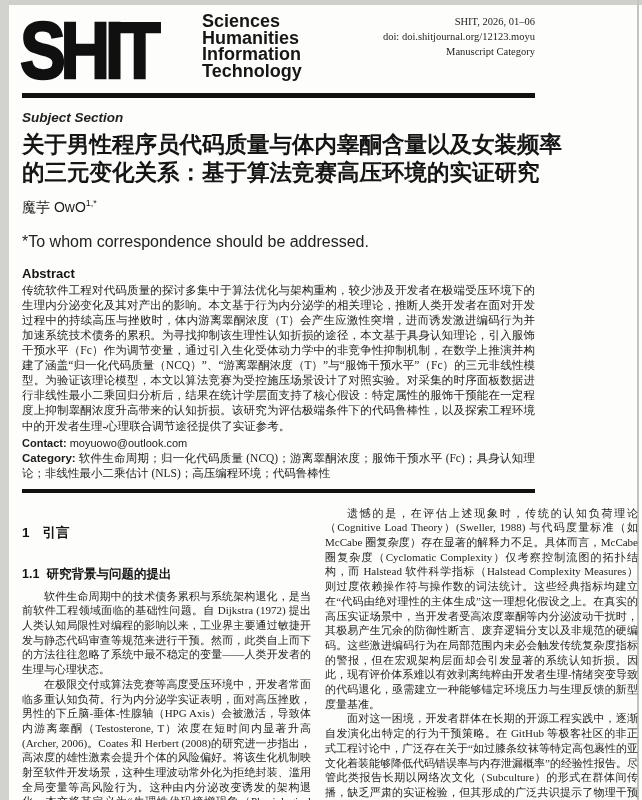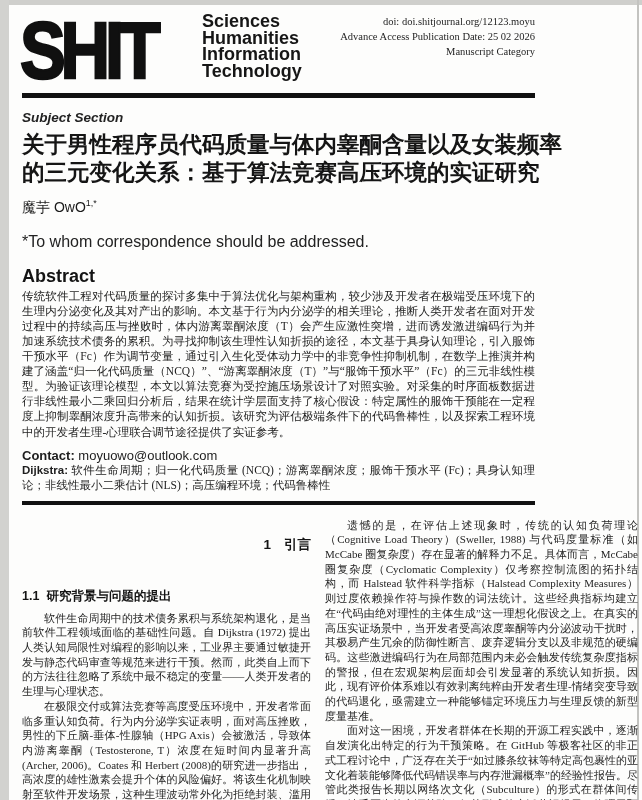--- a/index.html
+++ b/index.html
@@ -61,47 +61,47 @@
   .affil { margin-top:11px; font-size:11px; color:#222; }
   .affil sup { font-size:8px; }
   .corr {
     margin-top:16px;
     font-family:Liberation Sans, sans-serif;
     font-size:16px; color:#222;
   }
   .abs-head {
     margin-top:15px;
     font-family:"Liberation Sans", sans-serif;
-    font-weight:bold; font-size:18px; color:#141414;
+    font-weight:bold; font-size:13px; color:#141414;
   }
   .abs-body {
     margin-top:2px; width:513px;
     font-size:11.5px; line-height:15.1px; text-align:justify; color:#1d1d1d;
   }
   .meta-line { width:513px; font-size:11.5px; line-height:15px; text-align:justify; color:#1d1d1d; }
   .meta-line .lbl { font-family:"Liberation Sans", sans-serif; font-weight:bold; }
-  .contact-line { margin-top:8px; font-family:"Liberation Sans", sans-serif; font-size:13px; }
+  .contact-line { margin-top:2px; font-family:"Liberation Sans", sans-serif; font-size:11px; }
   .divider-rule { margin-top:8px; width:513px; height:4px; background:#111; }
 
   
   .columns { margin-top:13px; display:flex; width:616px; }
   .col-left  { width:289px; margin-right:14px; }
   .col-right { width:313px; }
   .col p {
     margin:0; font-size:11px; line-height:14.7px;
     text-align:justify; text-indent:2em; color:#1e1e1e;
   }
   .h-sec {
     margin:18px 0 0 0;
     font-family:"Liberation Sans", sans-serif;
-    font-weight:bold; font-size:13.5px; color:#141414;text-align:right;
+    font-weight:bold; font-size:13.5px; color:#141414;
   }
   .h-sec .num { margin-right:13px; }
   .h-sub {
-    margin:34px 0 6px 0;
+    margin:24px 0 6px 0;
     font-family:"Liberation Sans", sans-serif;
     font-weight:bold; font-size:12.5px; color:#141414;
   }
   .h-sub .num { margin-right:7px; }
 </style>
 </head>
 <body>
 
 <div class="edge-top"></div>
 <div class="edge-left"></div>
@@ -111,42 +111,42 @@
 
   <div class="header">
     <div class="logo">SHIT</div>
     <div class="logo-sub">
       <span>Sciences</span>
       <span>Humanities</span>
       <span>Information</span>
       <span>Technology</span>
     </div>
     <div class="jinfo">
+      <span>SHIT, 2026, 01–06</span>
       <span>doi: doi.shitjournal.org/12123.moyu</span>
-      <span>Advance Access Publication Date: 25 02 2026</span>
       <span>Manuscript Category</span>
     </div>
     <div class="header-rule"></div>
   </div>
 
   <div class="subject">Subject Section</div>
 
   <h1 class="title" style="margin:6px 0 0 0;">关于男性程序员代码质量与体内睾酮含量以及女装频率的三元变化关系：基于算法竞赛高压环境的实证研究</h1>
 
   <div class="author"><span>魔芋 OwO</span><sup>1,*</sup></div>
 
 
   <div class="corr">*To whom correspondence should be addressed.</div>
 
   <div class="abs-head">Abstract</div>
   <div class="abs-body">传统软件工程对代码质量的探讨多集中于算法优化与架构重构，较少涉及开发者在极端受压环境下的生理内分泌变化及其对产出的影响。本文基于行为内分泌学的相关理论，推断人类开发者在面对开发过程中的持续高压与挫败时，体内游离睾酮浓度（T）会产生应激性突增，进而诱发激进编码行为并加速系统技术债务的累积。为寻找抑制该生理性认知折损的途径，本文基于具身认知理论，引入服饰干预水平（Fc）作为调节变量，通过引入生化受体动力学中的非竞争性抑制机制，在数学上推演并构建了涵盖“归一化代码质量（NCQ）”、“游离睾酮浓度（T）”与“服饰干预水平”（Fc）的三元非线性模型。为验证该理论模型，本文以算法竞赛为受控施压场景设计了对照实验。对采集的时序面板数据进行非线性最小二乘回归分析后，结果在统计学层面支持了核心假设：特定属性的服饰干预能在一定程度上抑制睾酮浓度升高带来的认知折损。该研究为评估极端条件下的代码鲁棒性，以及探索工程环境中的开发者生理-心理联合调节途径提供了实证参考。</div>
 
   <div class="meta-line contact-line"><span class="lbl">Contact:</span> <span>moyuowo@outlook.com</span></div>
 
-  <div class="meta-line"><span class="lbl">Dijkstra:</span><span> 软件生命周期；归一化代码质量 (NCQ)；游离睾酮浓度；服饰干预水平 (Fc)；具身认知理论；非线性最小二乘估计 (NLS)；高压编程环境；代码鲁棒性</span></div>
+  <div class="meta-line"><span class="lbl">Category:</span><span> 软件生命周期；归一化代码质量 (NCQ)；游离睾酮浓度；服饰干预水平 (Fc)；具身认知理论；非线性最小二乘估计 (NLS)；高压编程环境；代码鲁棒性</span></div>
 
   <div class="divider-rule"></div>
 
   <div class="columns">
     <div class="col col-left">
       <h2 class="h-sec"><span class="num">1</span><span>引言</span></h2>
       <h3 class="h-sub"><span class="num">1.1</span><span>研究背景与问题的提出</span></h3>
       <p>软件生命周期中的技术债务累积与系统架构退化，是当前软件工程领域面临的基础性问题。自 Dijkstra (1972) 提出人类认知局限性对编程的影响以来，工业界主要通过敏捷开发与静态代码审查等规范来进行干预。然而，此类自上而下的方法往往忽略了系统中最不稳定的变量——人类开发者的生理与心理状态。</p>
       <p>在极限交付或算法竞赛等高度受压环境中，开发者常面临多重认知负荷。行为内分泌学实证表明，面对高压挫败，男性的下丘脑-垂体-性腺轴（HPG Axis）会被激活，导致体内游离睾酮（Testosterone, T）浓度在短时间内显著升高 (Archer, 2006)。Coates 和 Herbert (2008)的研究进一步指出，高浓度的雄性激素会提升个体的风险偏好。将该生化机制映射至软件开发场景，这种生理波动常外化为拒绝封装、滥用全局变量等高风险行为。这种由内分泌改变诱发的架构退化，本文将其定义为“生理性代码熵增现象（Physiological Code Entropy Increase）”。</p>
 

